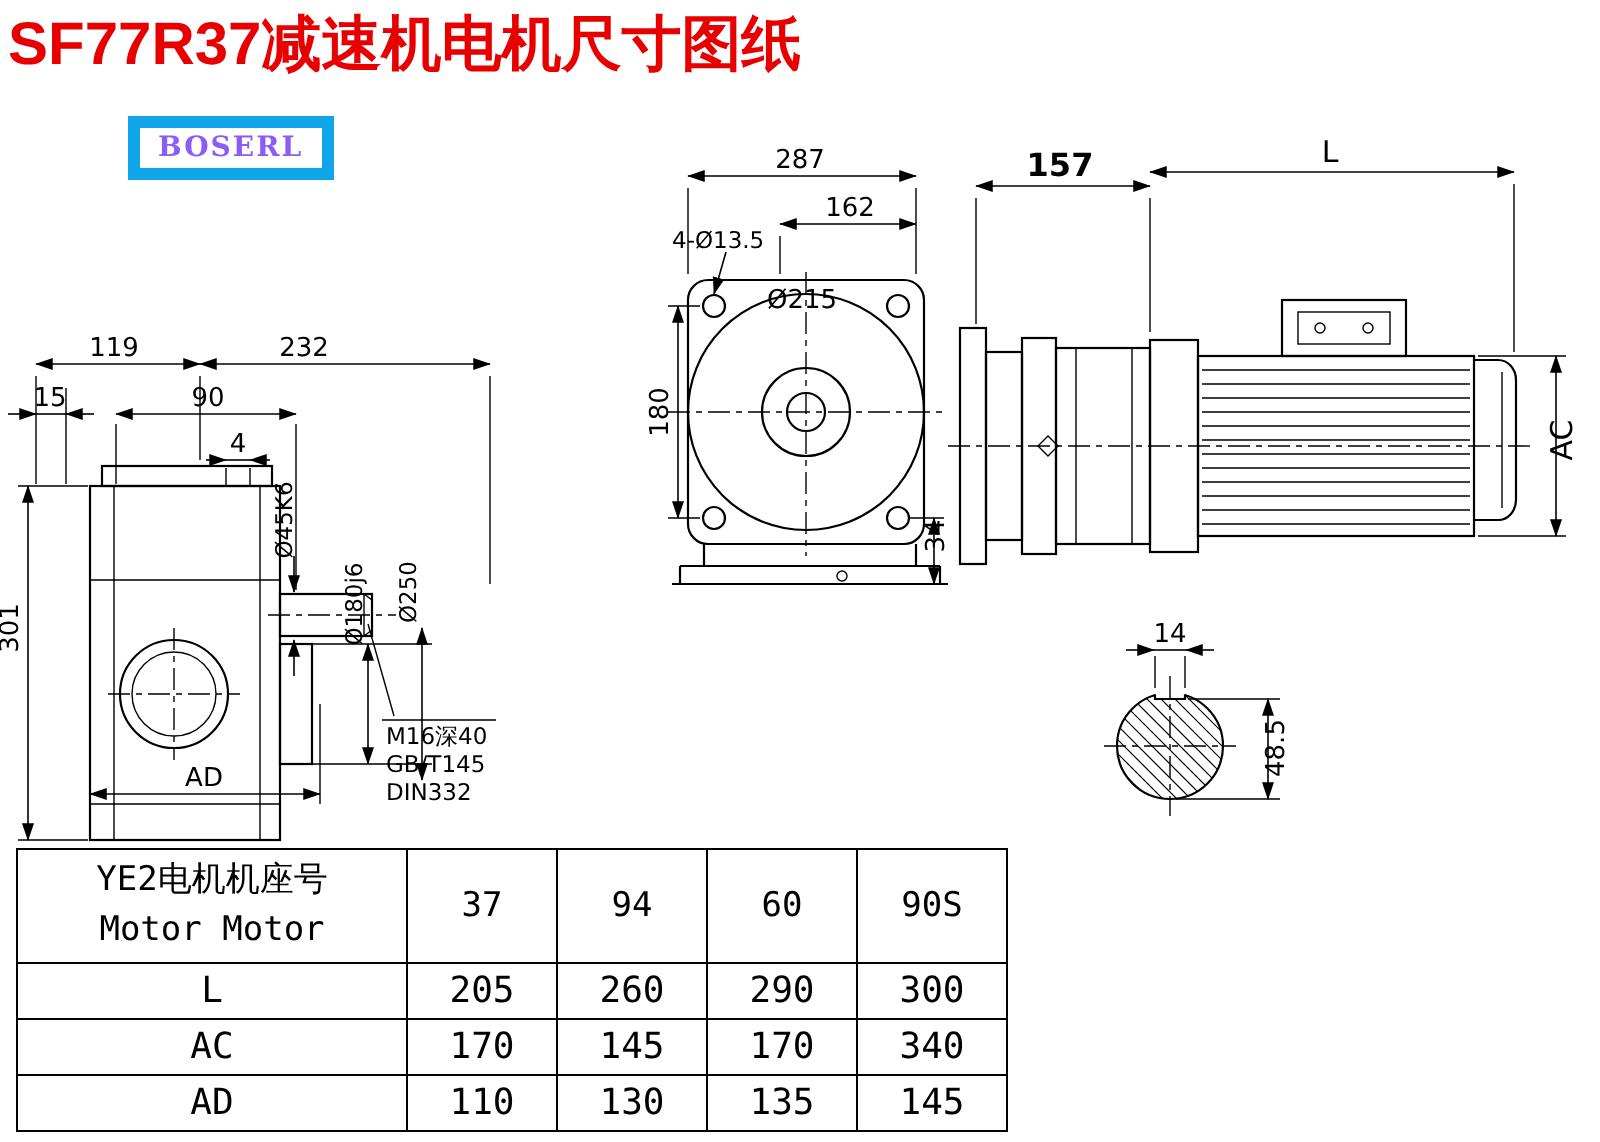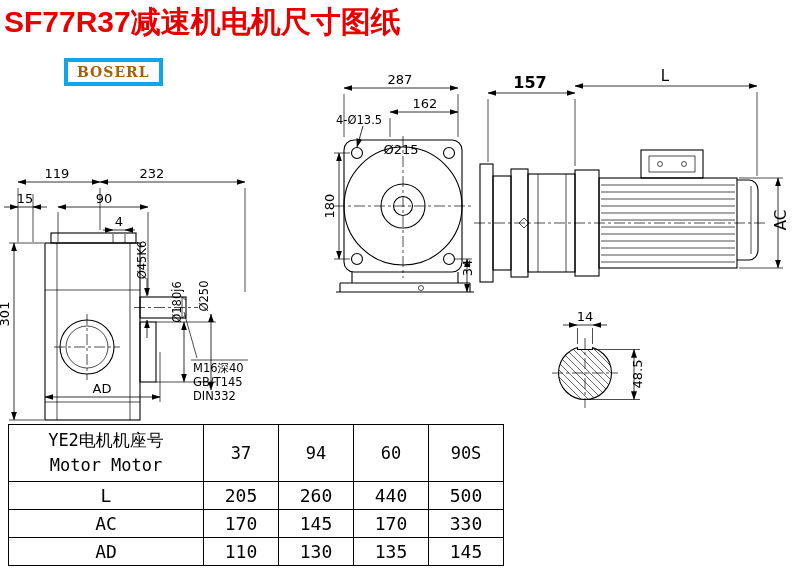--- a/index.html
+++ b/index.html
@@ -1,19 +1,19 @@
 <!DOCTYPE html>
 <html><head>
 <meta charset="utf-8">
 <style>
   html,body{margin:0;padding:0;}
   body{width:800px;height:571px;background:#fff;position:relative;overflow:hidden;
        font-family:"DejaVu Sans",sans-serif;color:#000;}
   .title{position:absolute;left:4px;top:2px;font:bold 30px "Liberation Sans",sans-serif;color:#e80000;white-space:nowrap;text-align:center;}
-  .logo{position:absolute;left:64px;top:58px;border:4px solid #0ea5e9;color:#a16207;
+  .logo{position:absolute;left:64px;top:58px;border:6px solid #0ea5e9;color:#8b5cf6;
         font:bold 14px "DejaVu Serif",serif;padding:2px 9px;letter-spacing:1px;}
   .drawing{position:absolute;left:0;top:52px;}
   
   .s1{stroke:#000;stroke-width:1.1;fill:none;}
   .s2{stroke:#000;stroke-width:.7;fill:none;}
   .cl{stroke:#000;stroke-width:.7;fill:none;stroke-dasharray:11 3 3 3;}
   .dim{stroke:#000;stroke-width:.8;fill:none;}
   .hat{stroke:#000;stroke-width:.6;}
   text.t{font:13px "DejaVu Sans",sans-serif;fill:#000;}
   text.ts{font:11.5px "DejaVu Sans",sans-serif;fill:#000;}
@@ -196,29 +196,29 @@
     </td>
     <td>37</td>
     <td>94</td>
     <td>60</td>
     <td>90S</td>
   </tr>
   <tr>
     <td>L</td>
     <td>205</td>
     <td>260</td>
-    <td>440</td>
-    <td>500</td>
+    <td>290</td>
+    <td>300</td>
   </tr>
   <tr>
     <td>AC</td>
     <td>170</td>
     <td>145</td>
     <td>170</td>
-    <td>330</td>
+    <td>340</td>
   </tr>
   <tr>
     <td>AD</td>
     <td>110</td>
     <td>130</td>
     <td>135</td>
     <td>145</td>
   </tr>
 </tbody>
   </table>

